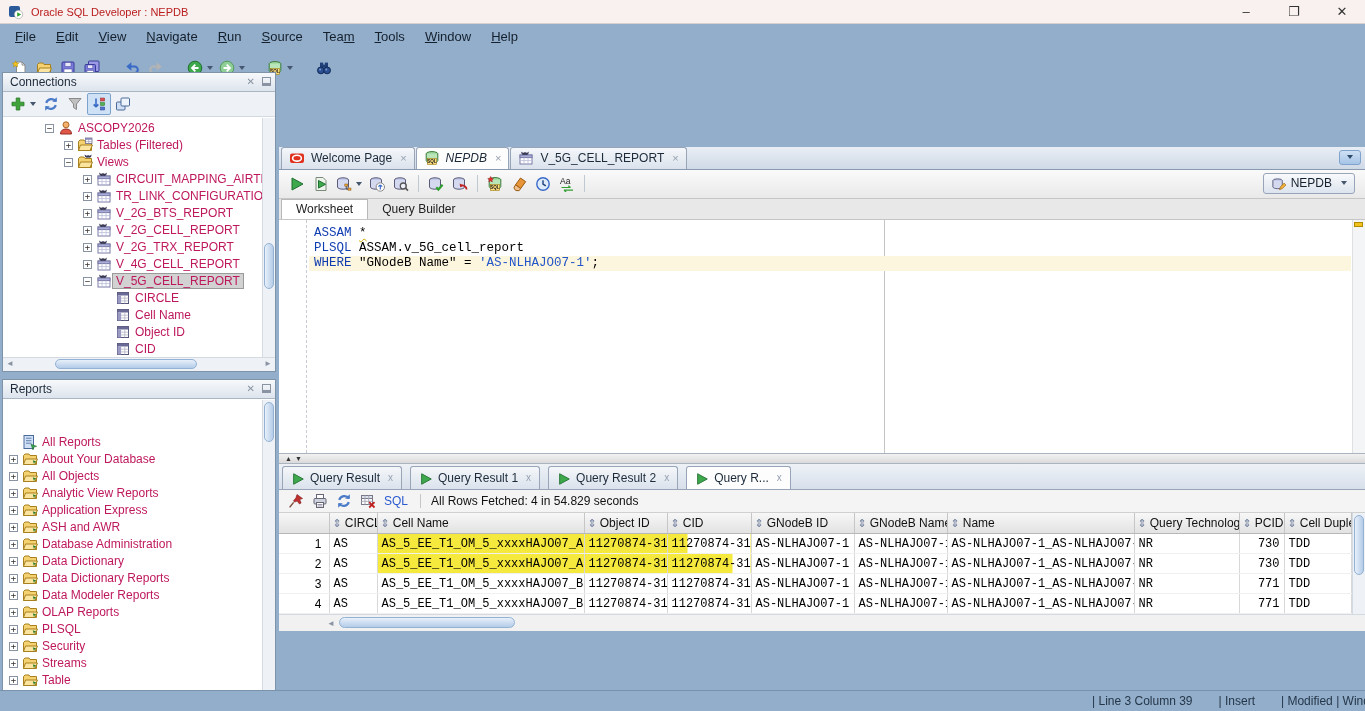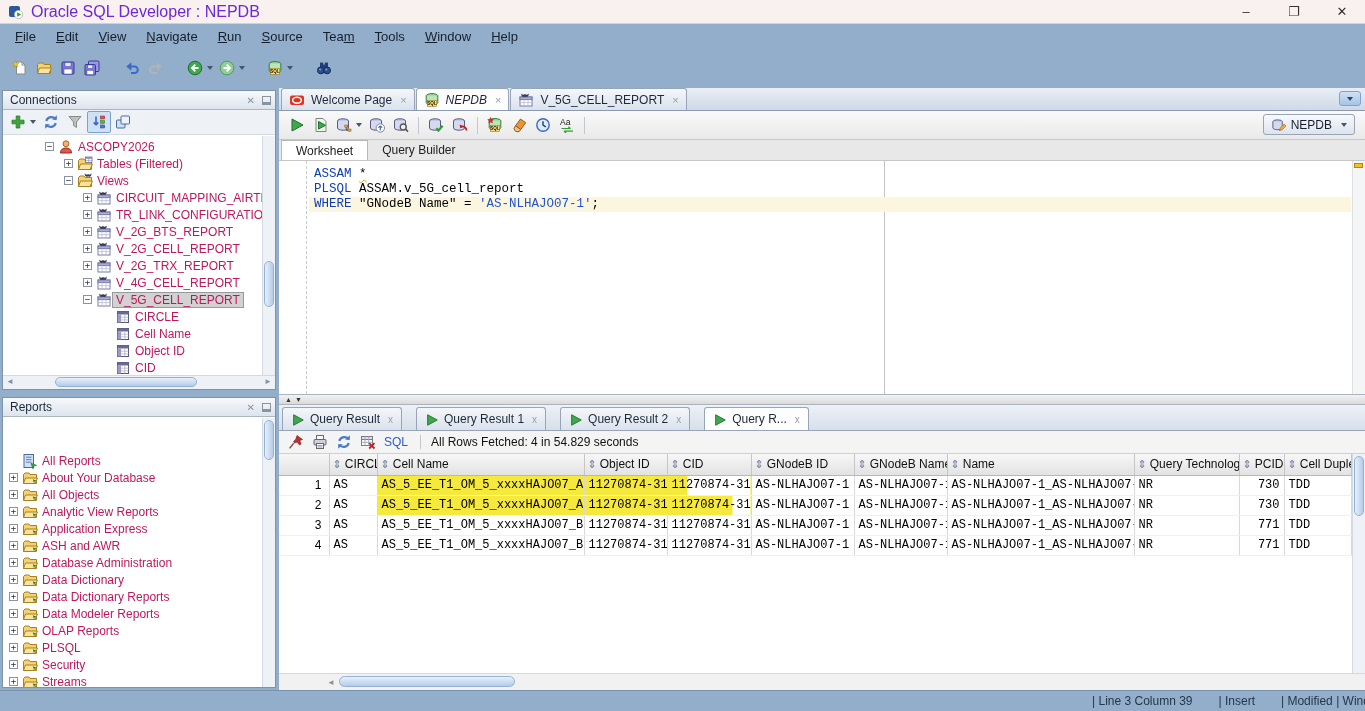--- a/index.html
+++ b/index.html
@@ -1,33 +1,33 @@
 <!DOCTYPE html>
 <html><head>
 <meta charset="utf-8">
 <style>
   html,body{margin:0;padding:0;width:1365px;height:711px;overflow:hidden;
     font-family:"Liberation Sans",sans-serif;font-size:12px;background:#92aeca;}
   *{box-sizing:border-box;}
   .titlebar{height:24px;background:#f9f1f0;display:flex;align-items:center;padding:0 8px;border-bottom:1px solid #d8cfcf;}
   .titlebar .appicon{width:16px;height:16px;margin-right:7px;}
-  .titlebar .title{color:#6d28d9;font-size:16px;}
+  .titlebar .title{color:#b91c1c;font-size:11px;}
   .win-controls{margin-left:auto;display:flex;align-items:center;gap:34px;padding-right:8px;color:#333;font-size:13px;}
   .win-controls span{cursor:default;width:14px;text-align:center;}
   .menubar{height:24px;background:#92aeca;display:flex;align-items:center;padding-left:6px;gap:2px;}
   .menubar .mitem{padding:2px 9px;color:#15202e;font-size:13px;border-radius:2px;}
   .menubar u{text-decoration:underline;}
   .toolbar-main{height:40px;background:#92aeca;display:flex;align-items:center;padding-left:8px;}
   .tb-gap{width:16px;height:1px;}
   .tb-sep{width:1px;height:17px;background:#c0c8d4;margin:0 5px;}
   .tbtn{height:26px;min-width:24px;display:flex;align-items:center;justify-content:center;padding:0 2px;border:1px solid transparent;border-radius:2px;}
   .tbtn.pressed{background:#cfe2f5;border:1px solid #7aa2cc;}
   .tbtn .ticon{display:flex;width:16px;height:16px;}
   .dd{width:0;height:0;border-left:3.5px solid transparent;border-right:3.5px solid transparent;border-top:4px solid #44576e;margin-left:4px;}
-  .workspace{position:absolute;top:88px;left:0;right:0;bottom:21px;display:flex;}
+  .workspace{position:absolute;top:88px;left:0;right:0;bottom:21px;display:flex;align-items:center;}
   
   .left-col{width:279px;display:flex;flex-direction:column;padding:2px 3px 2px 2px;gap:7px;}
   .panel{background:#fff;border:1px solid #7f93a8;display:flex;flex-direction:column;position:relative;overflow:hidden;}
   .panel-header{height:19px;background:linear-gradient(#f7f9fb,#dde4ed);border-bottom:1px solid #aab6c4;display:flex;align-items:center;padding:0 4px 0 7px;color:#1c2a3a;flex:none;}
   .panel-header .ph-title{font-size:12px;}
   .ph-btns{margin-left:auto;display:flex;align-items:center;gap:7px;color:#8a93a2;font-size:10px;}
   .ph-min{width:9px;height:9px;border:1px solid #8a93a2;border-bottom:3px solid #8a93a2;display:inline-block;}
   .panel-toolbar{height:25px;background:#eef1f6;border-bottom:1px solid #d4dae2;display:flex;align-items:center;padding-left:4px;flex:none;}
   .panel-toolbar .tbtn{height:22px;}
   .conn-panel{height:300px;flex:none;}
@@ -70,21 +70,21 @@
   .tok-p{color:#000;}
   .tok-str{color:#2356c8;}
   .tok-warn{color:#000;text-decoration:underline wavy #d4aa00 1px;text-underline-offset:2px;}
   .ovruler{position:absolute;right:0;top:0;bottom:0;width:13px;background:#f4f5f7;border-left:1px solid #e0e0e0;}
   .ovmark{position:absolute;right:2px;top:2px;width:9px;height:5px;background:#f2c21e;border:1px solid #b08a00;}
   .splitter{height:11px;background:linear-gradient(#f2f2f2,#dadada);border-top:1px solid #aab4c0;border-bottom:1px solid #aab4c0;display:flex;align-items:center;padding-left:6px;flex:none;}
   .splitter span{font-size:7px;color:#333;letter-spacing:3px;}
   
   .results{flex:1;display:flex;flex-direction:column;min-width:0;background:#fff;}
   .res-tabbar{height:26px;background:linear-gradient(#eef2f7,#d7dfea);border-bottom:1px solid #98a4b8;display:flex;align-items:flex-end;padding-left:3px;flex:none;}
-  .rtab{height:23px;display:flex;align-items:center;padding:0 8px;margin-right:14px;border:1px solid #98a4b8;border-bottom:none;border-radius:3px 3px 0 0;background:linear-gradient(#f4f7fa,#dbe2ec);font-size:12px;color:#1c2a3a;}
+  .rtab{height:23px;display:flex;align-items:center;padding:0 8px;margin-right:8px;border:1px solid #98a4b8;border-bottom:none;border-radius:3px 3px 0 0;background:linear-gradient(#f4f7fa,#dbe2ec);font-size:12px;color:#1c2a3a;}
   .rtab.active{background:#fdfdfd;}
   .rtab .runico{width:14px;height:14px;margin-right:5px;display:flex;}
   .rtab .closex{margin-left:8px;color:#97a1b0;font-size:10px;}
   .res-toolbar{height:23px;background:#f4f4f4;border-bottom:1px solid #d0d0d0;display:flex;align-items:center;padding-left:5px;gap:2px;flex:none;}
   .res-toolbar .tbtn{height:20px;}
   .sql-link{color:#2a5ad0;font-size:12px;margin:0 6px 0 2px;}
   .res-status{color:#111;font-size:12px;border-left:1px solid #c6c6c6;padding-left:10px;margin-left:4px;}
   .grid-area{flex:1;position:relative;overflow:hidden;background:#fff;}
   table.grid{border-collapse:collapse;table-layout:fixed;width:1072px;}
   table.grid th{height:21px;background:linear-gradient(#f7f7f7,#e2e2e2);border-right:1px solid #c6c6c6;border-bottom:1px solid #b8b8b8;font-weight:normal;text-align:left;padding:0 3px;font-size:12px;color:#111;white-space:nowrap;overflow:hidden;}

